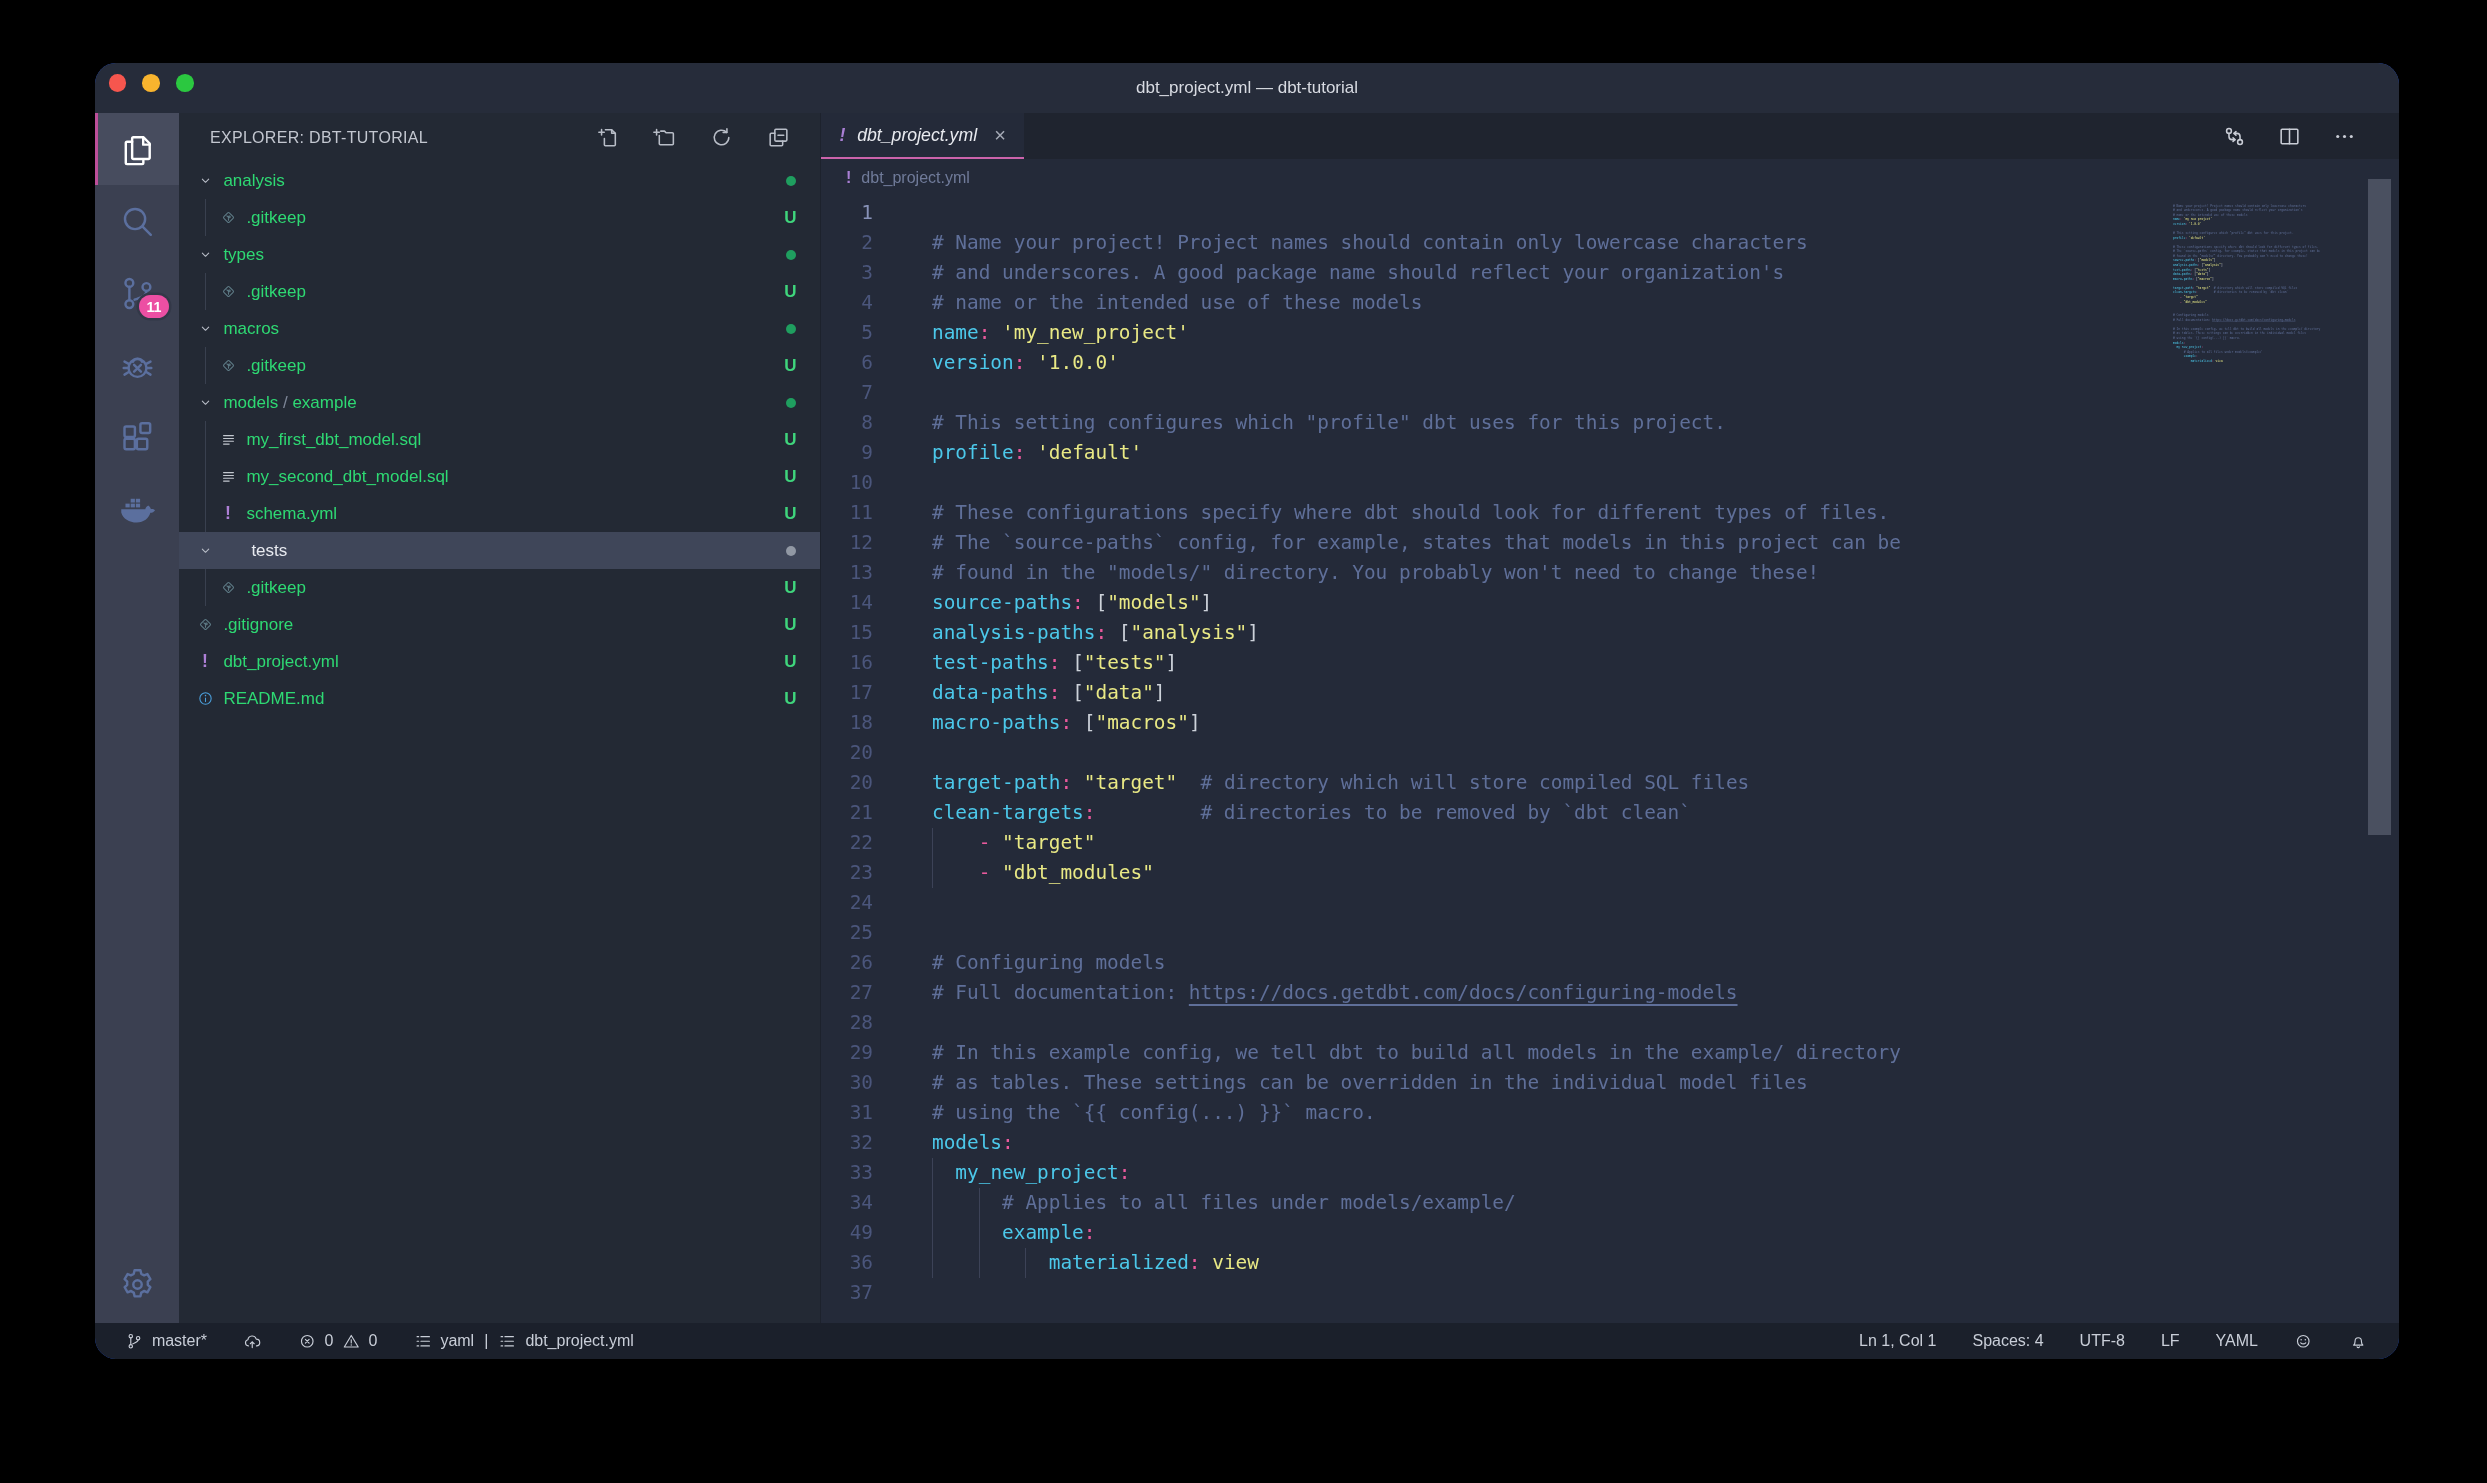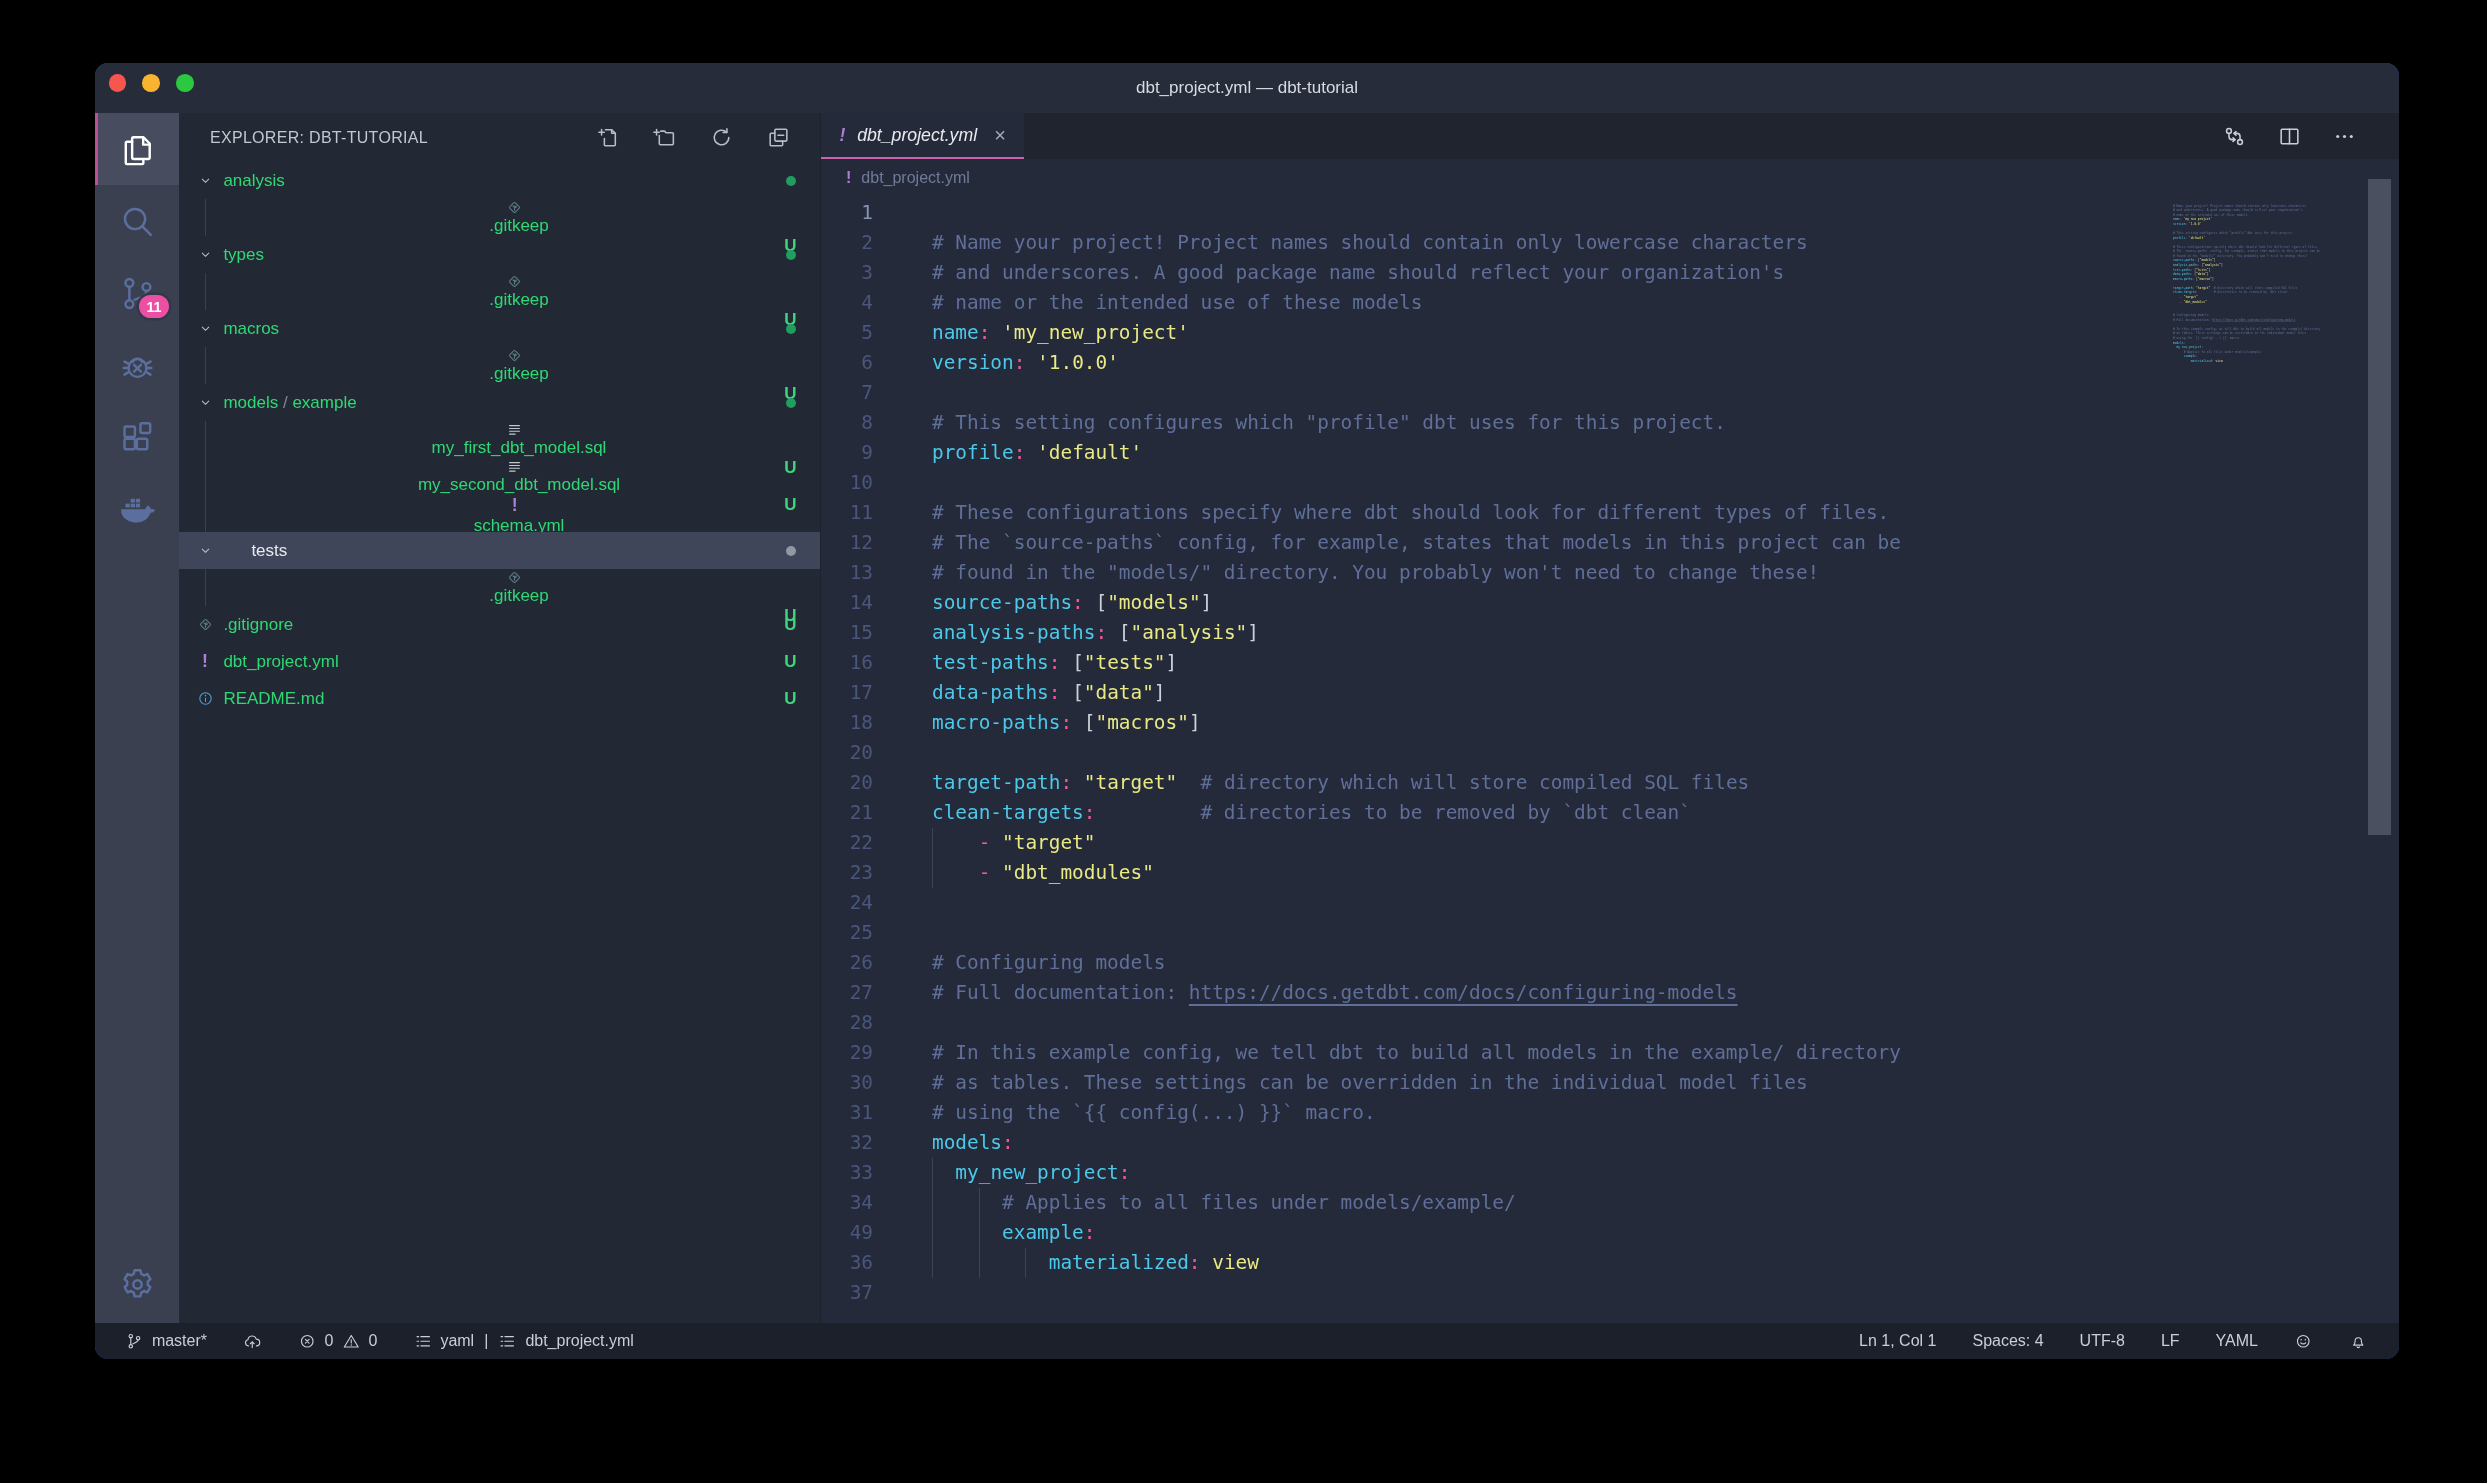--- a/index.html
+++ b/index.html
@@ -1,20 +1,20 @@
 <!DOCTYPE html>
 <html style="font-size:13.5px"><head>
 <meta charset="utf-8">
 <style>
   * { margin:0; padding:0; box-sizing:border-box; }
   html,body { width:2487px; height:1484px; background:#000; overflow:hidden; }
   body { font-family:"Liberation Sans", sans-serif; }
 
   .window { position:absolute; left:95px; top:63px; width:2304px; height:1296px;
-            background:#1d4ed8; border-radius:13px; overflow:hidden;
+            background:#1d4ed8; border-radius:21px; overflow:hidden;
             box-shadow:0 25px 76px rgba(0,0,0,.85); }
 
   
   .titlebar { height:50px; background:#262c3a; position:relative; }
   .traffic { position:absolute; left:13.5px; top:11px; display:flex; gap:16px; }
   .tl { width:17.7px; height:17.7px; border-radius:50%; }
   .tl.red { background:#f6564e; } .tl.yellow { background:#f8b42e; } .tl.green { background:#2bc840; }
   .win-title { width:100%; text-align:center; line-height:50px; color:#d8dbe2; font-size:17px; font-weight:500; }
 
   
@@ -33,21 +33,21 @@
 
   
   .sidebar { width:642px; background:#232934; flex:none; display:flex; flex-direction:column; border-right:0.8px solid #1d222d; }
   .sb-header { height:49px; display:flex; align-items:center; padding:0 29px 0 31px; flex:none; }
   .sb-title { color:#c3c7d0; font-size:16px; letter-spacing:0.3px; }
   .sb-actions { margin-left:auto; display:flex; gap:32px; color:#b8bdc7; }
   .sb-actions .act { cursor:pointer; display:flex; }
 
   .tree { flex:1; overflow:hidden; }
   .row { height:37px; display:flex; align-items:center; padding-left:16px; font-size:17px; color:#2ed973; position:relative; cursor:pointer; }
-  .row.lvl1 { padding-left:39px;flex-direction:column; }
+  .row.lvl1 { padding-left:39px; }
   .row.lvl1::before { content:''; position:absolute; left:26px; top:0; bottom:0; width:0.8px; background:#39404f; }
   .row.selected { background:#3f4659; color:#e8eaf0;gap:28px; }
   .row.selected::before { display:none; }
   .row .glyph { width:20px; display:flex; justify-content:center; margin-right:8.4px; flex:none; }
   .row .chev { color:#b9bec8; }
   .row .label { white-space:nowrap; }
   .row .sep { color:#7d8697; }
   .row .right { margin-left:auto; margin-right:23.6px; }
   .badge-u { color:#3fd57c; font-size:17px; font-weight:600; }
   .dot { width:10px; height:10px; border-radius:50%; display:inline-block; }

